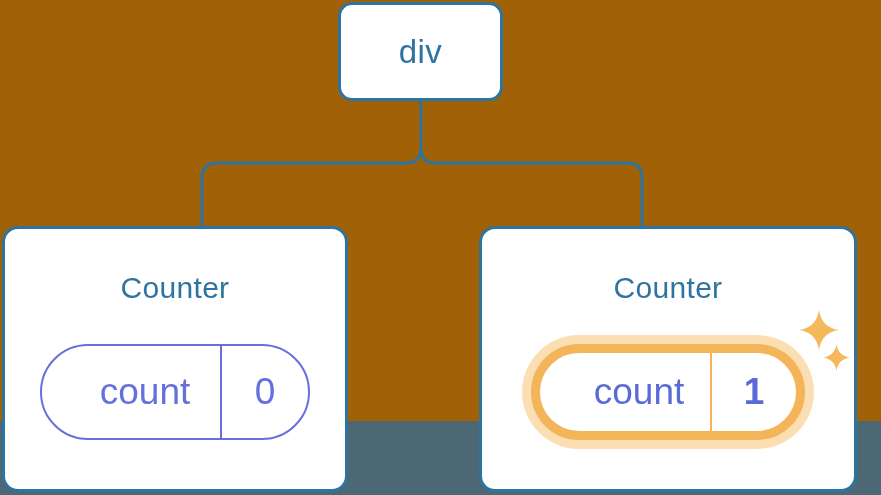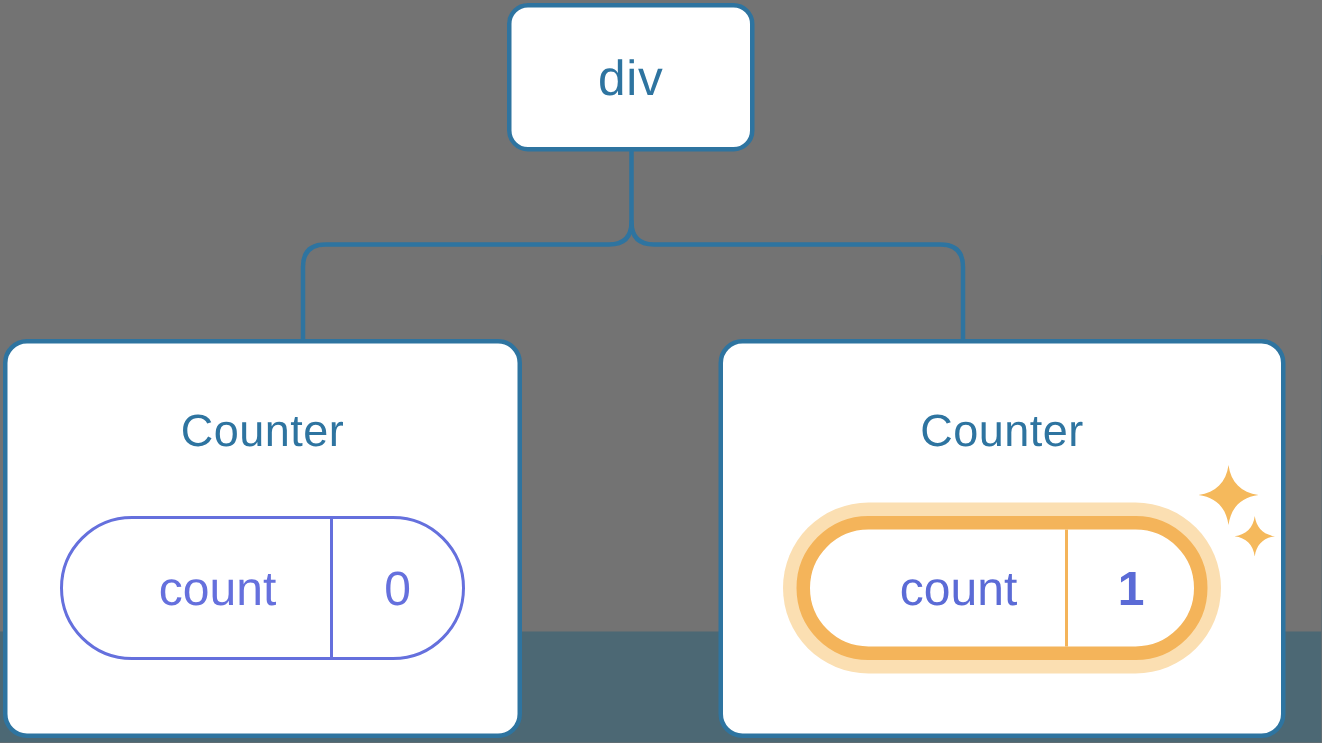--- a/index.html
+++ b/index.html
@@ -10,21 +10,21 @@
     width: 881px;
     height: 495px;
     background: #4c6874;
     font-family: "Liberation Sans", sans-serif;
     overflow: hidden;
   }
   #stage {
     position: relative;
     width: 881px;
     height: 421px;
-    background: #737373;
+    background: #a16207;
   }
 
   
   #connectors {
     position: absolute;
     left: 0;
     top: 0;
     width: 881px;
     height: 495px;
     pointer-events: none;
@@ -88,21 +88,21 @@
     align-items: stretch;
     height: 96px;
     border-radius: 48px;
     background: #ffffff;
     border: 2px solid #6570dd;
   }
   .pill-key, .pill-val {
     display: flex;
     align-items: center;
     justify-content: center;
-    font-size: 32px;
+    font-size: 37px;
     color: #6570dd;
     box-sizing: border-box;
   }
   .pill-key { width: 178px; padding-left: 28px; }
   .pill-val { width: 88px;  border-left: 2px solid #6570dd; }
 
   
   .pill.is-highlighted {
     border: 9px solid #f4b45a;
     box-shadow: 0 0 0 9px #fbdfb2;

